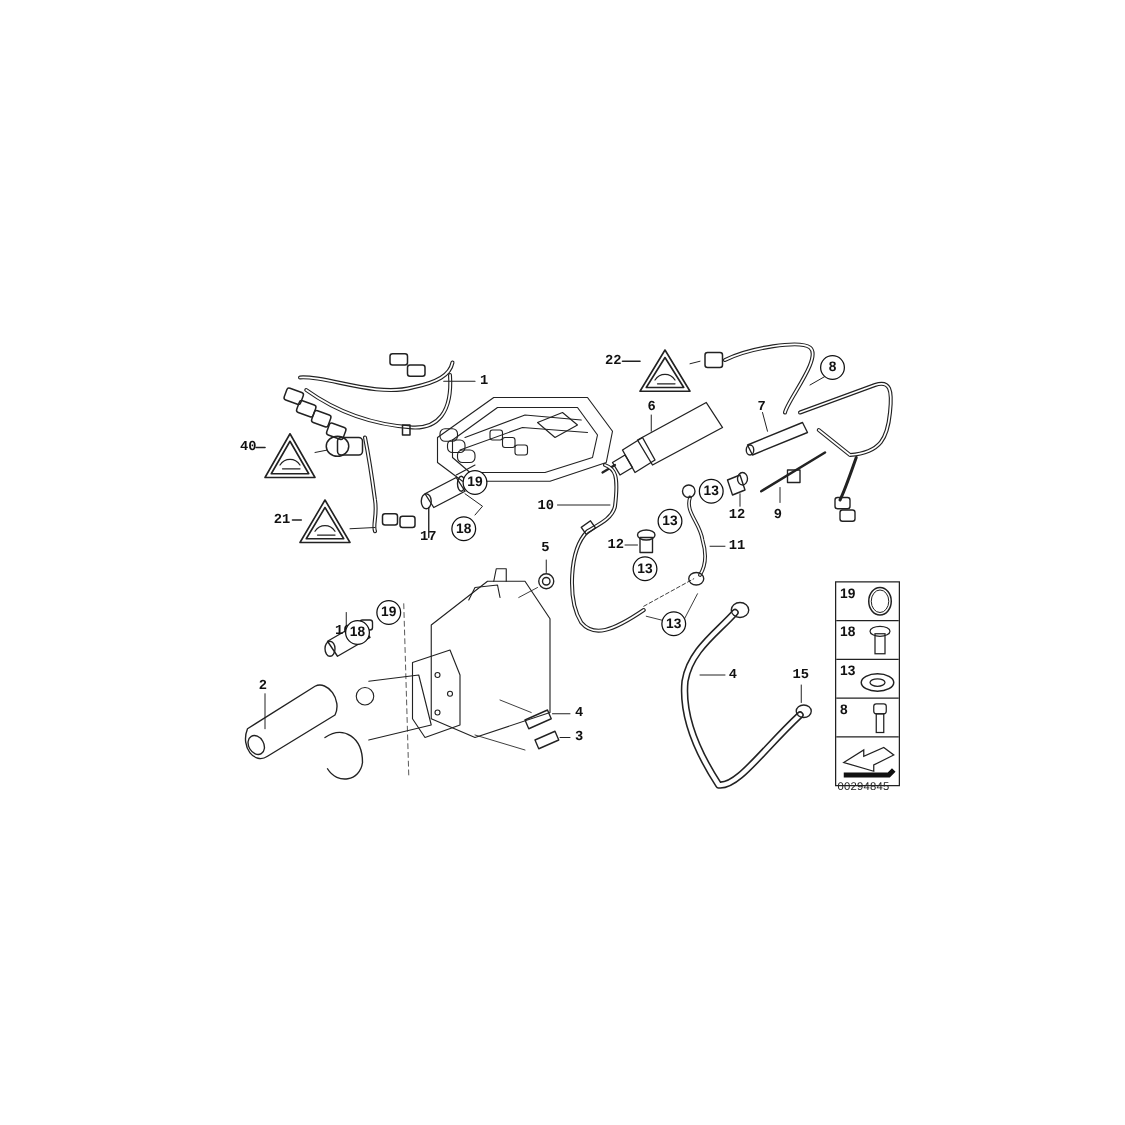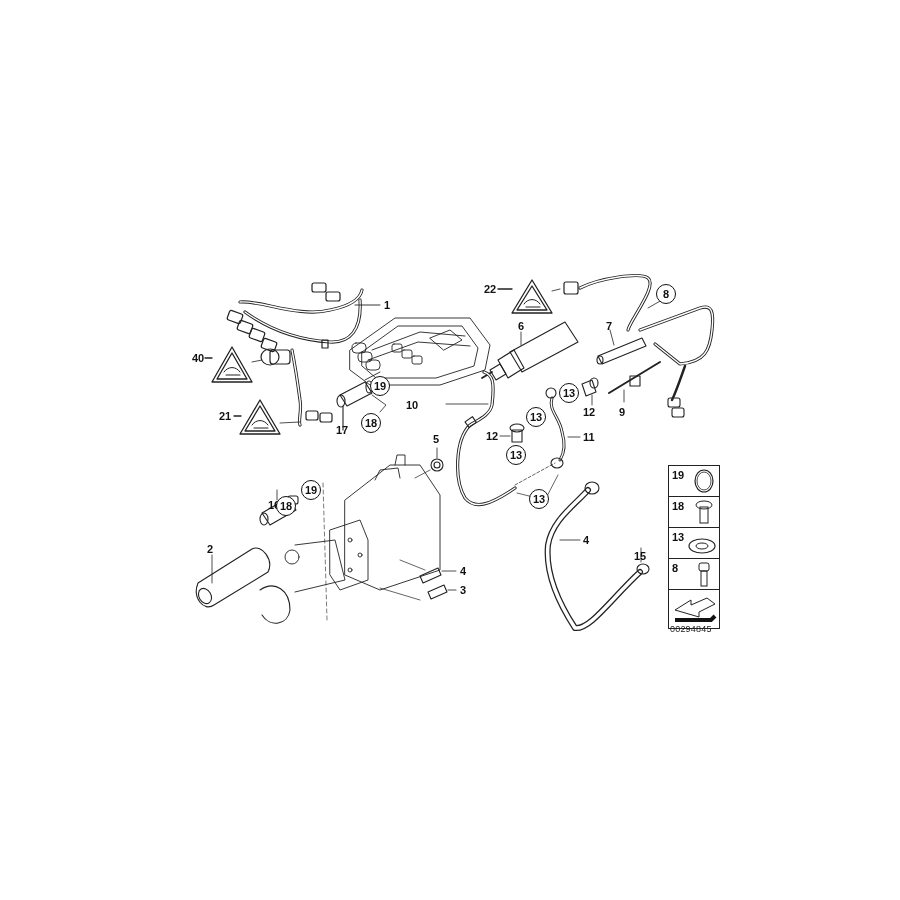--- a/index.html
+++ b/index.html
@@ -1,18 +1,18 @@
 <!DOCTYPE html>
 <html><head>
 <meta charset="utf-8">
 <style>
   html, body { margin:0; padding:0; background:#ffffff; }
   body { width:900px; height:900px; position:relative; overflow:hidden; font-family:"Liberation Sans", sans-serif; }
   #stage { position:absolute; left:0; top:0; width:900px; height:900px; }
-  .lbl { position:absolute; font-family:Liberation Sans, sans-serif; font-weight:bold; font-size:11px; color:#111; line-height:12px; white-space:nowrap; }
+  .lbl { position:absolute; font-family:Liberation Mono, monospace; font-weight:bold; font-size:11px; color:#111; line-height:12px; white-space:nowrap; }
   .circ { position:absolute; width:20px; height:20px; border:1.4px solid #111; border-radius:50%; background:#fff; box-sizing:border-box; display:flex; align-items:center; justify-content:center; font-family:"Liberation Sans", sans-serif; font-weight:bold; font-size:11px; color:#111; }
   svg { position:absolute; left:0; top:0; }
   .legend { position:absolute; left:668px; top:465px; width:50px; border:1px solid #222; background:#fff; }
   .legend .cell { height:30px; border-bottom:1px solid #222; position:relative; }
   .legend .cell:last-child { border-bottom:none; height:38px; }
   .legend .num { position:absolute; left:3px; top:3px; font-weight:bold; font-size:11px; color:#111; }
   .partno { position:absolute; left:670px; top:624px; font-size:9px; color:#222; letter-spacing:0.2px;text-align:right; }
 </style>
 </head>
 <body>
@@ -207,26 +207,26 @@
   </svg>
 
   <span class="lbl" style="left:384px;top:299px;">1</span>
   <span class="lbl" style="left:207px;top:543px;">2</span>
   <span class="lbl" style="left:460px;top:584px;">3</span>
   <span class="lbl" style="left:460px;top:565px;">4</span>
   <span class="lbl" style="left:433px;top:433px;">5</span>
   <span class="lbl" style="left:518px;top:320px;">6</span>
   <span class="lbl" style="left:606px;top:320px;">7</span>
   <span class="lbl" style="left:619px;top:406px;">9</span>
-  <span class="lbl" style="left:406px;top:399px;">10</span>
+  <span class="lbl" style="left:430px;top:399px;">10</span>
   <span class="lbl" style="left:583px;top:431px;">11</span>
   <span class="lbl" style="left:583px;top:406px;">12</span>
   <span class="lbl" style="left:486px;top:430px;">12</span>
   <span class="lbl" style="left:583px;top:534px;">4</span>
-  <span class="lbl" style="left:634px;top:550px;text-align:right;">15</span>
+  <span class="lbl" style="left:634px;top:534px;text-align:right;">15</span>
   <span class="lbl" style="left:268px;top:499px;">16</span>
   <span class="lbl" style="left:336px;top:424px;">17</span>
   <span class="lbl" style="left:192px;top:352px;">40</span>
   <span class="lbl" style="left:219px;top:410px;text-align:center;">21</span>
   <span class="lbl" style="left:484px;top:283px;">22</span>
 
   <span class="circ" style="left:656px;top:284px;">8</span>
   <span class="circ" style="left:559px;top:383px;">13</span>
   <span class="circ" style="left:526px;top:407px;">13</span>
   <span class="circ" style="left:506px;top:445px;">13</span>

